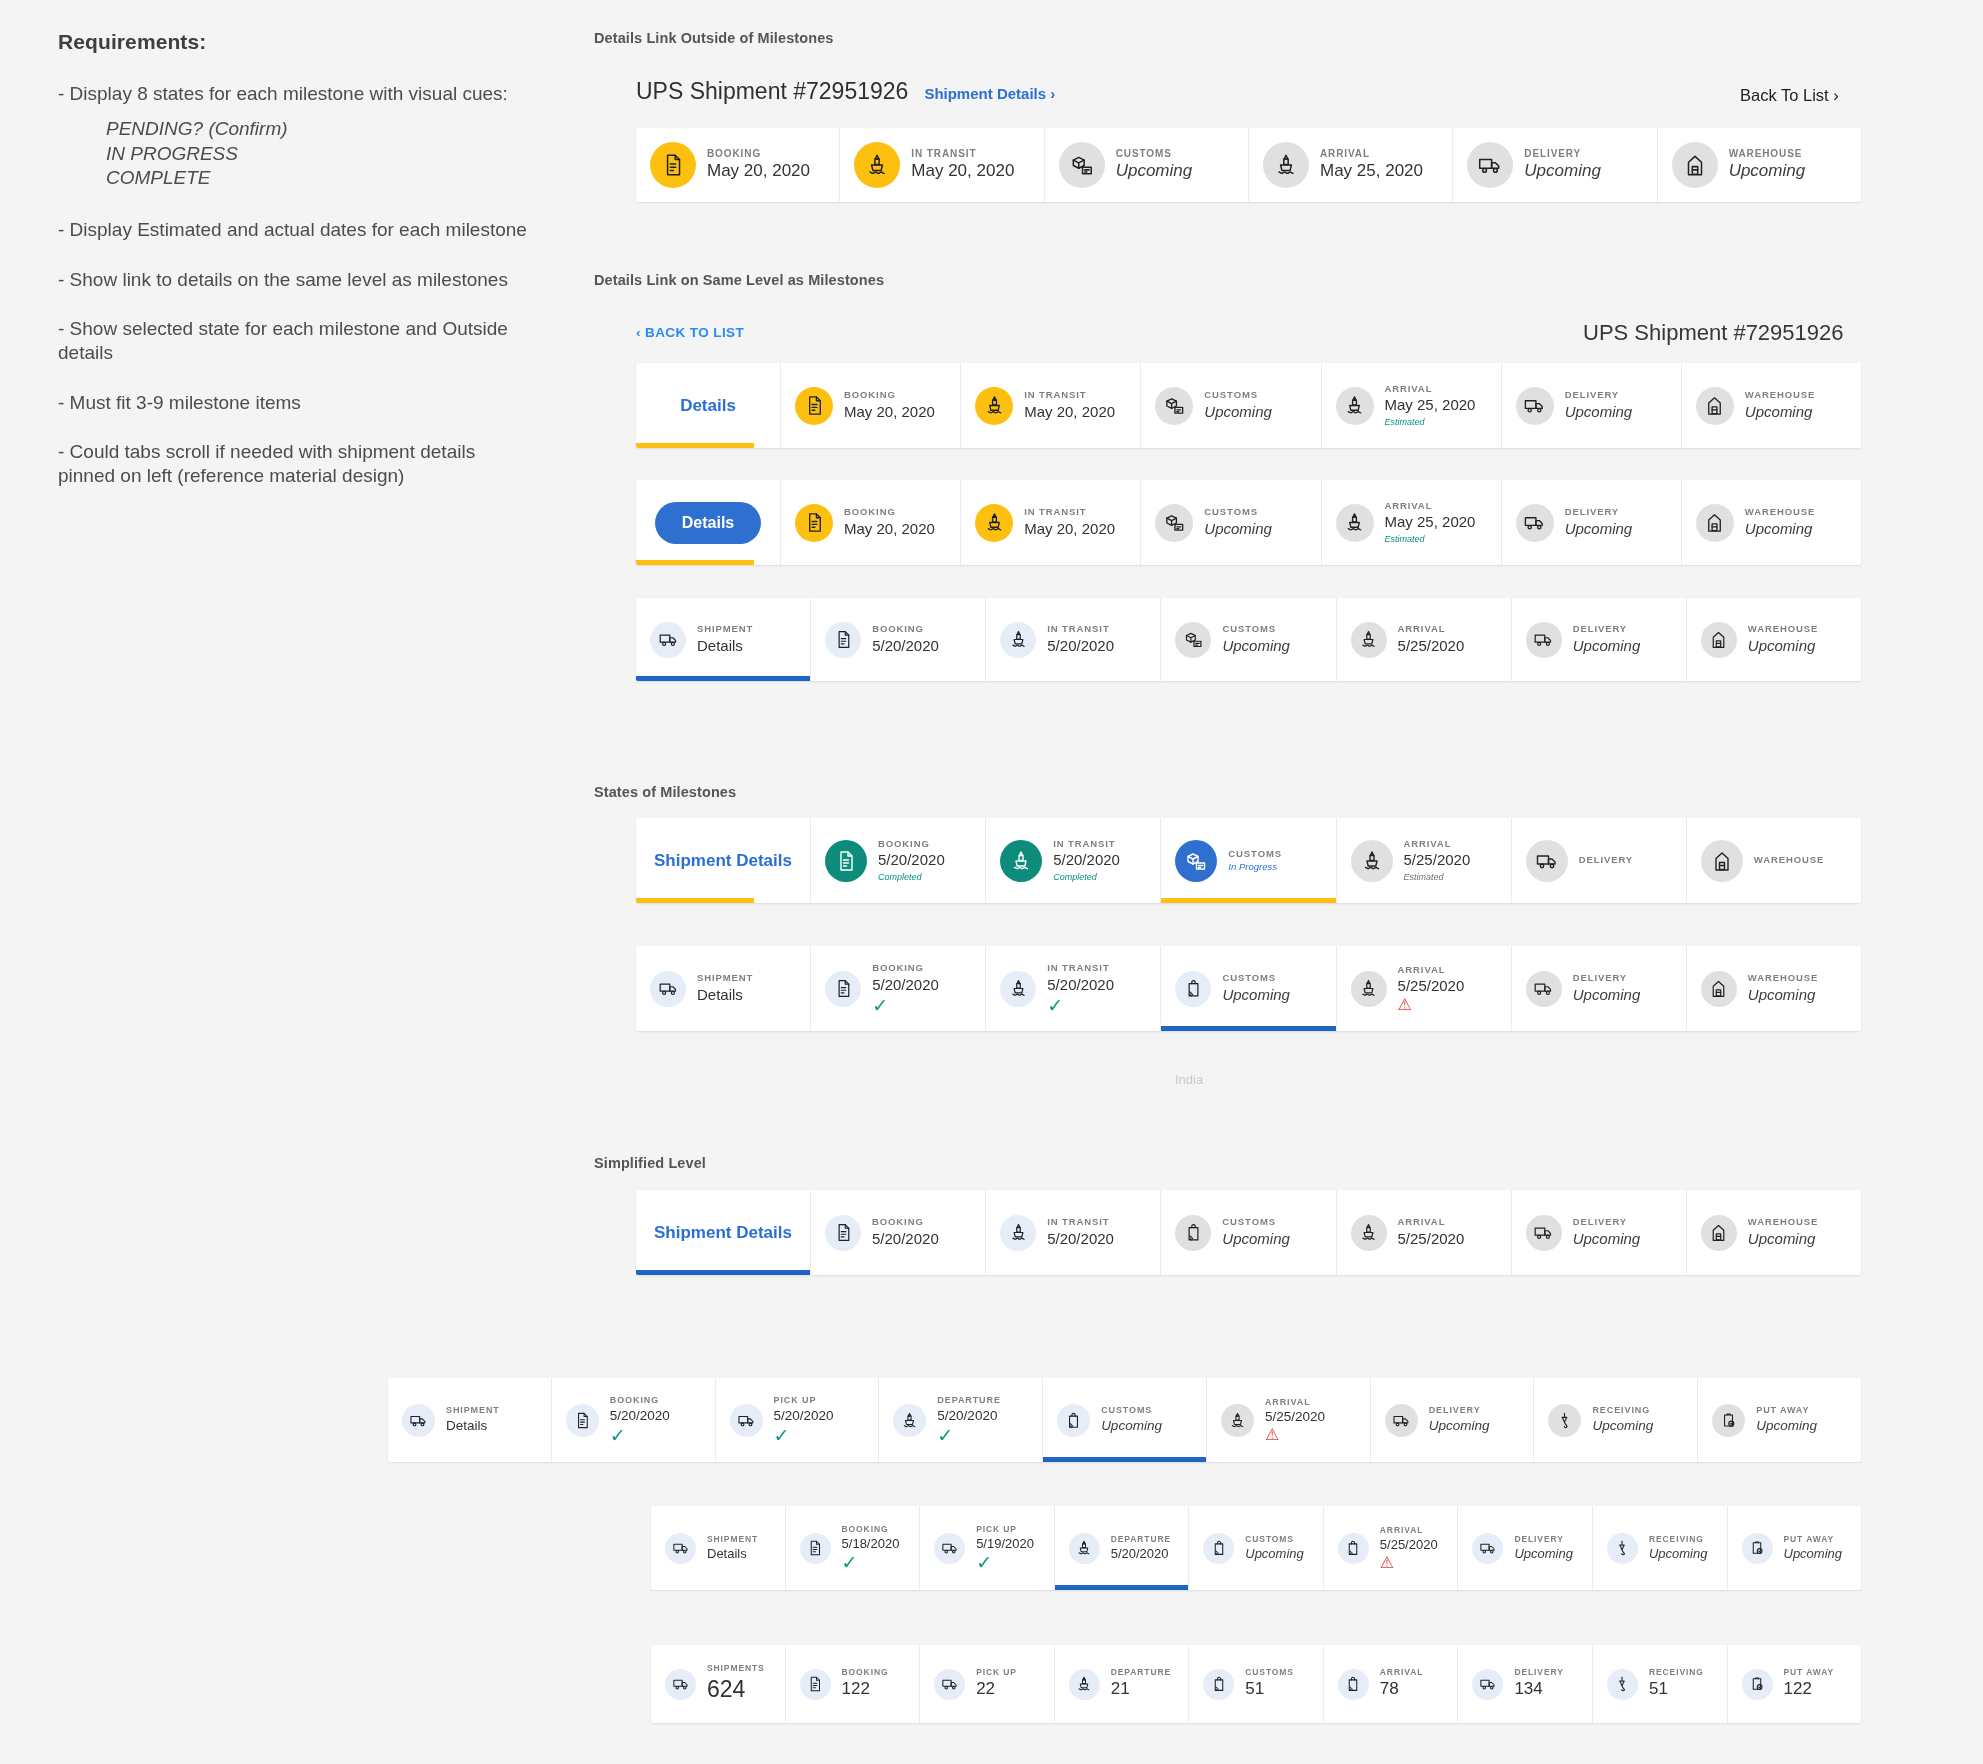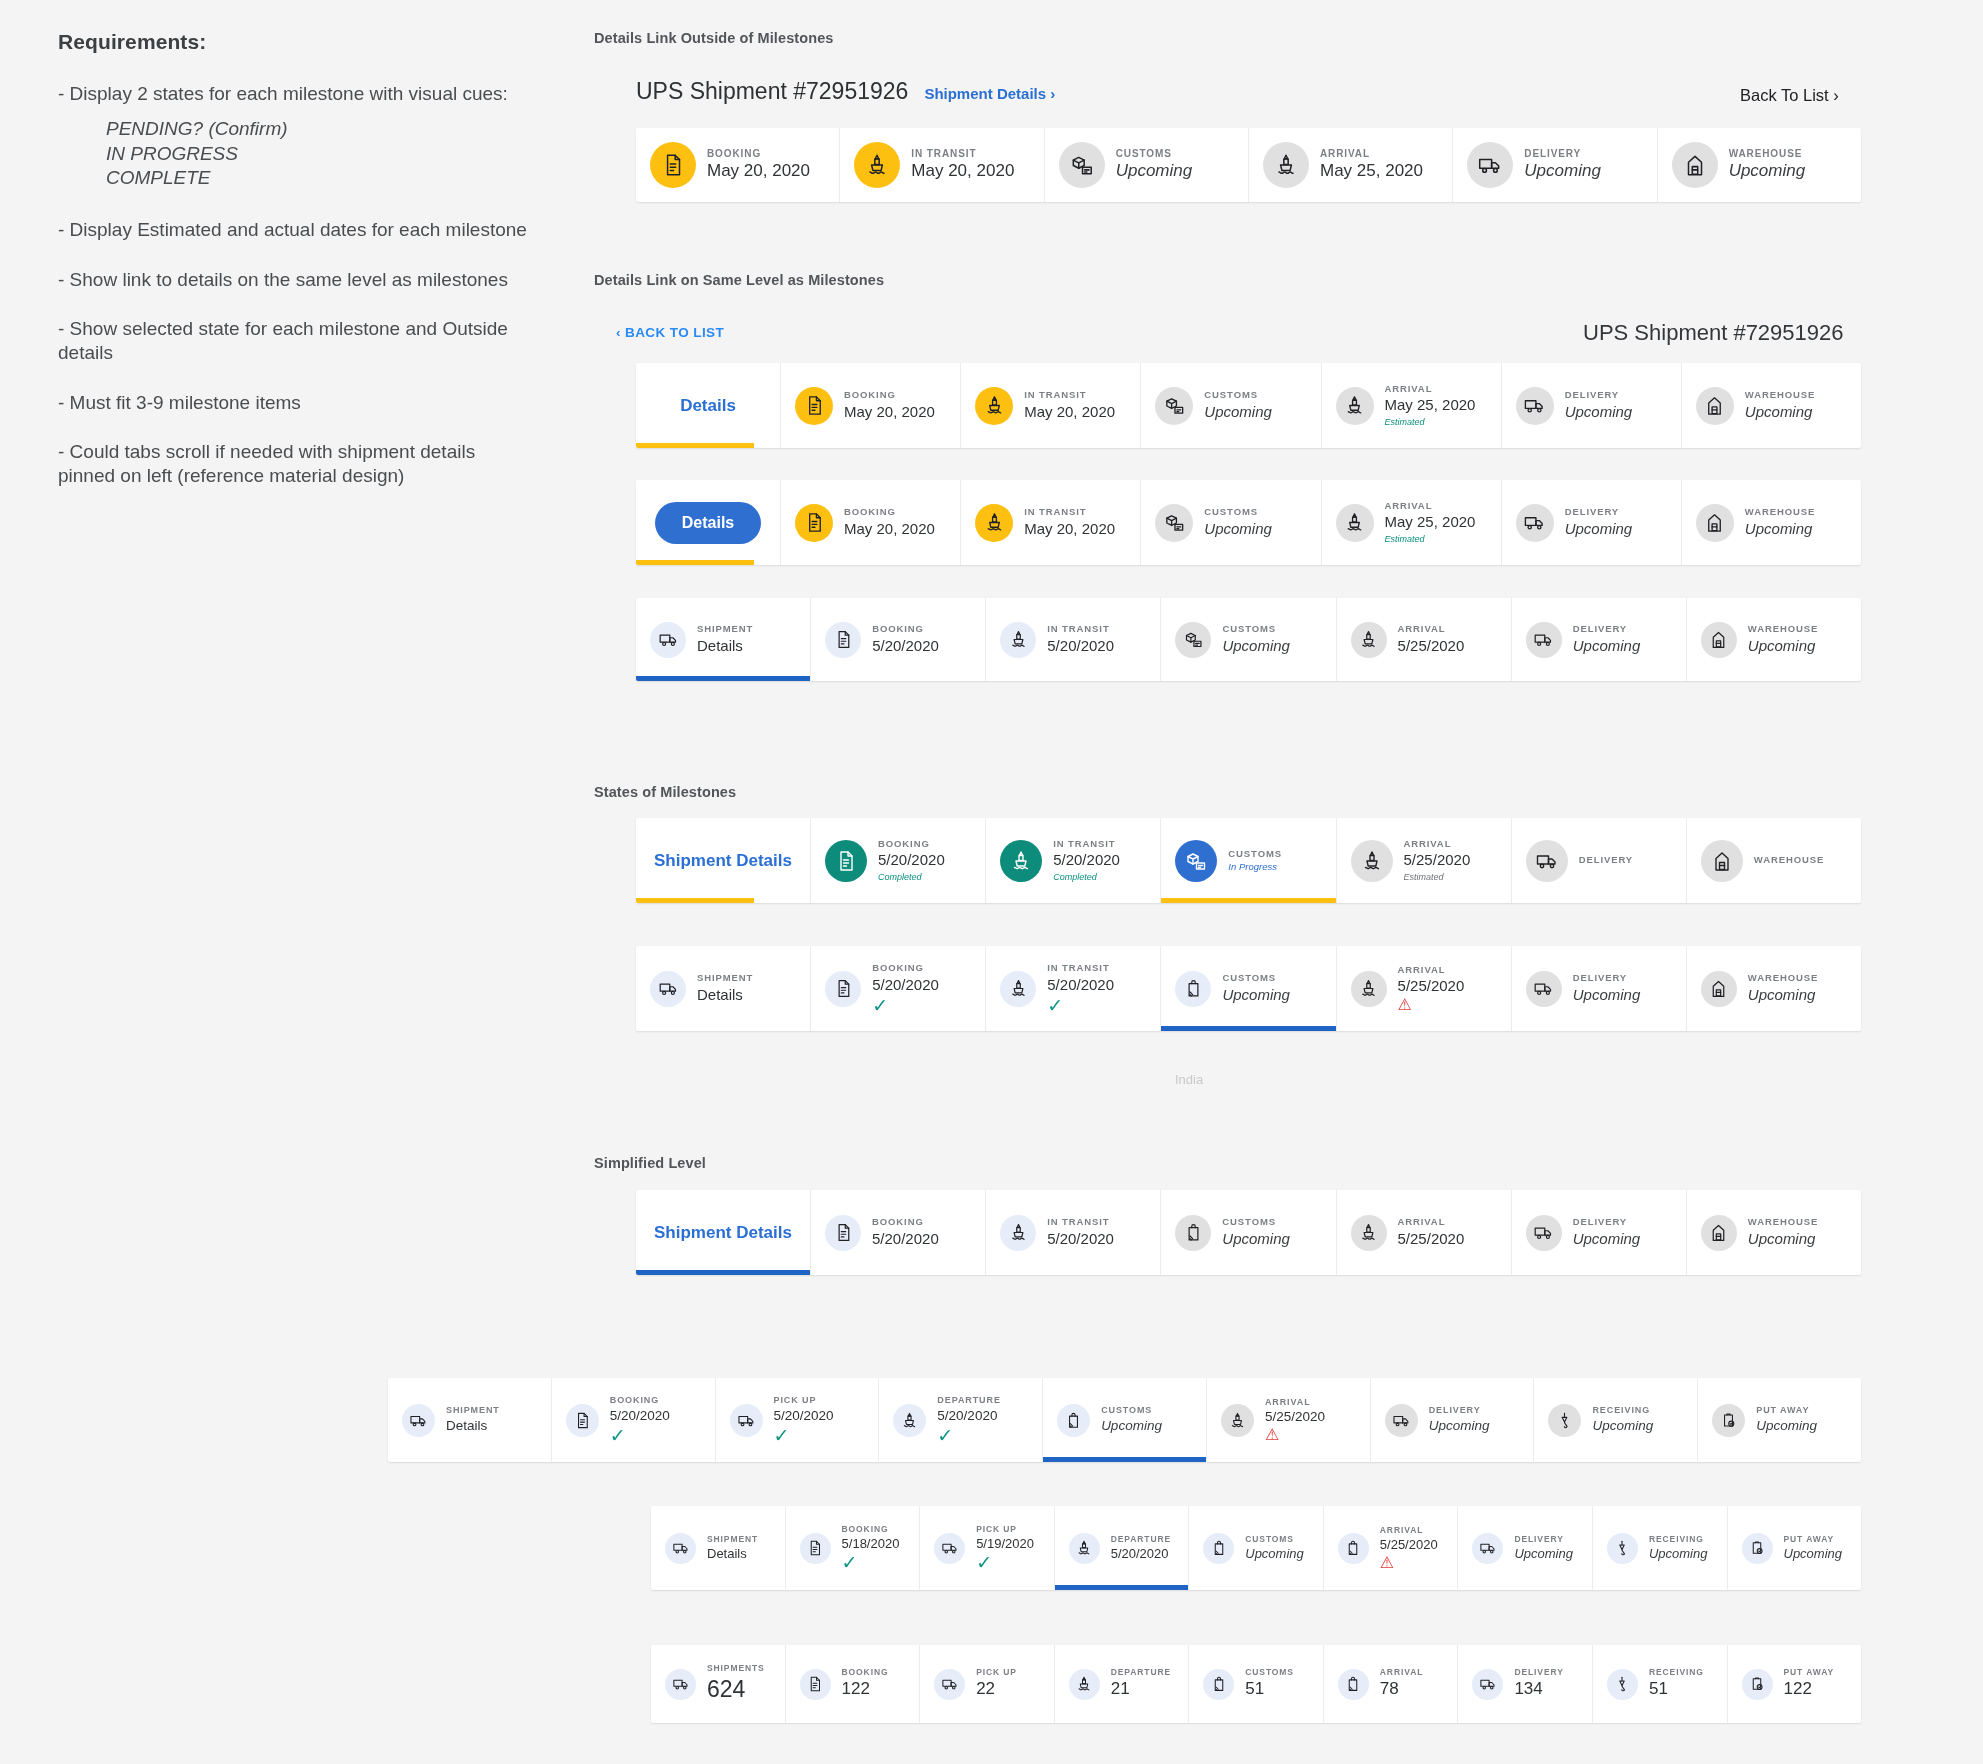--- a/index.html
+++ b/index.html
@@ -101,21 +101,21 @@
 
   .india { position:absolute; font-size: 13px; color: #c9cacb; }
 </style>
 </head>
 <body>
 
 <div class="page">
 
   <div class="reqs">
     <h1>Requirements:</h1>
-    <p>- Display 2 states for each milestone with visual cues:</p>
+    <p>- Display 8 states for each milestone with visual cues:</p>
     <div class="reqs indent" style="position:static;width:auto">
       <p style="margin-bottom:0">
           <span>PENDING? (Confirm)</span>
           <span>IN PROGRESS</span>
           <span>COMPLETE</span>
         </p>
     </div>
     <p>- Display Estimated and actual dates for each milestone</p>
     <p>- Show link to details on the same level as milestones</p>
     <p>- Show selected state for each milestone and Outside details</p>
@@ -127,21 +127,21 @@
   <div class="sec-label" style="left:594px;top:272px">Details Link on Same Level as Milestones</div>
   <div class="sec-label" style="left:594px;top:784px">States of Milestones</div>
   <div class="sec-label" style="left:594px;top:1155px">Simplified Level</div>
 
   <div class="hdr" style="left:636px;top:78px">
     <span class="ship-no">UPS Shipment #72951926</span>
     <span class="det-link">Shipment Details ›</span>
   </div>
   <div class="btl" style="left:1740px;top:86px">Back To List  ›</div>
 
-  <div class="back-blue" style="left:616px;top:325px">‹ BACK TO LIST</div>
+  <div class="back-blue" style="left:636px;top:325px">‹ BACK TO LIST</div>
   <div class="ups-right" style="left:1583px;top:320px">UPS  Shipment #72951926</div>
 
   <div class="india" style="left:1175px;top:1072px">India</div>
 
   <div class="strip" id="r1" style="left:636px;top:128px;width:1225px;height:74px">
       <div class="cell" style="flex: 1 1 0px;">
         <span class="ic yellow" style="width: 46px; height: 46px; border-radius: 50%;">
           <svg width="26" height="26" viewBox="0 0 24 24" fill="none" stroke-width="1.4" stroke-linecap="round" stroke-linejoin="round">
             <path d="M7 3h7l4 4v14H7z"></path>
             <path d="M14 3v4h4"></path>

